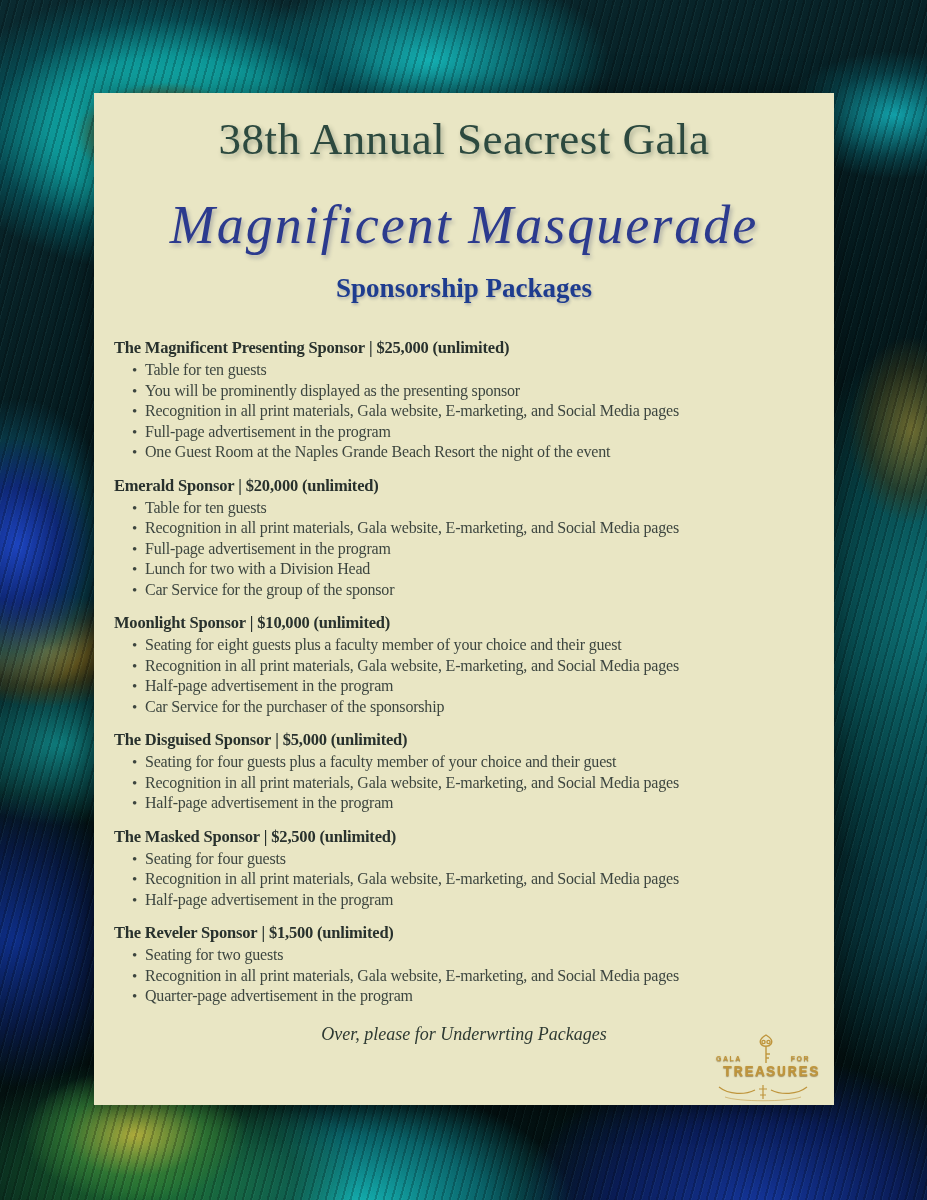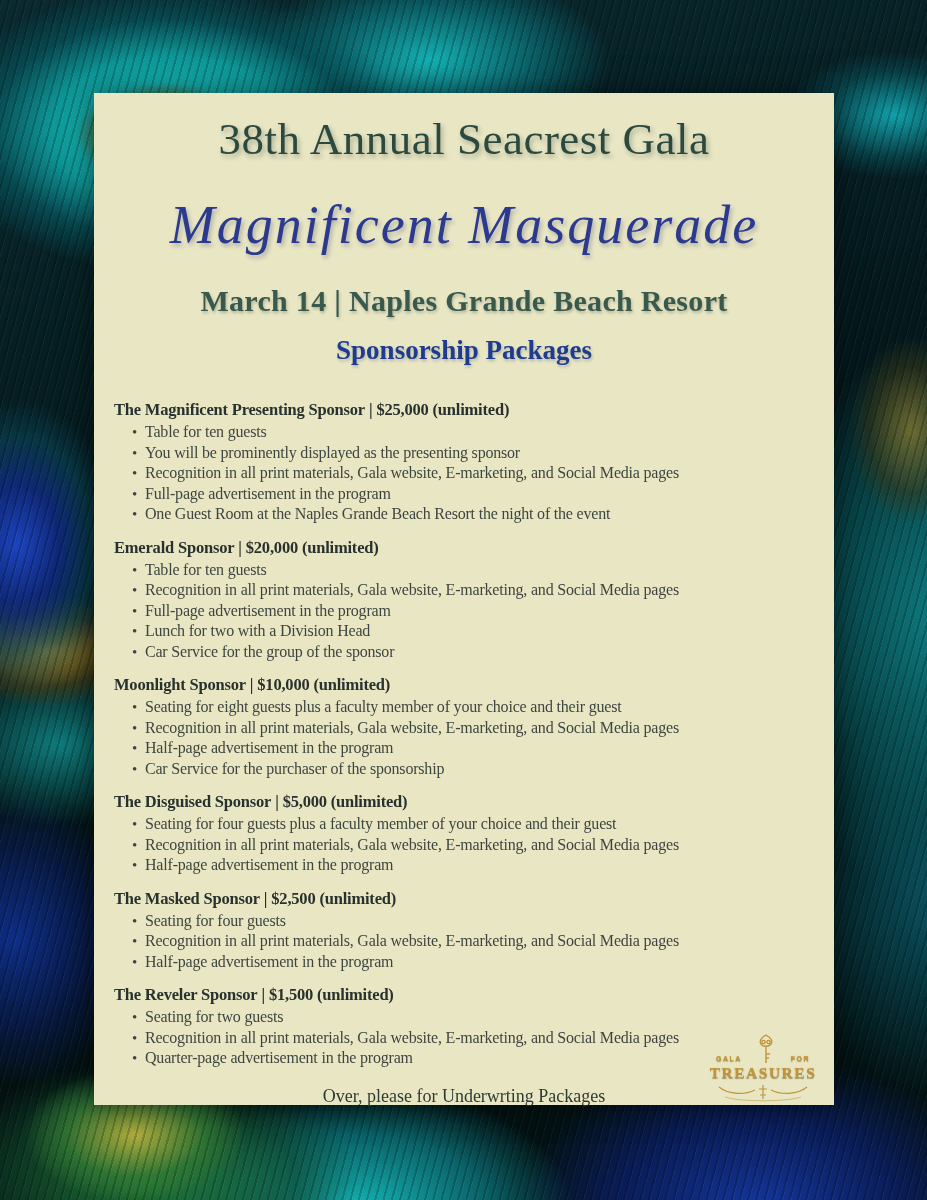--- a/index.html
+++ b/index.html
@@ -108,20 +108,21 @@
   .pkg li::before {
     content: "\2022";
     position: absolute;
     left: 0; top: 0;
     font-size: 15px;
     color: #3c453f;
   }
 
   .footer-note {
     margin-top: 17px;
+    font-style: italic;
     font-size: 18px;
     color: #2e3a33;
   }
 
   .logo {
     position: absolute;
     right: 14px; bottom: 2px;
     width: 114px;
     color: #bf953c;
     text-shadow: 0 1px 1px rgba(90,60,10,0.5), 0 0 2px rgba(230,190,90,0.35);
@@ -140,34 +141,33 @@
     letter-spacing: 1.5px;
     font-family: "Liberation Sans", sans-serif;
     padding-bottom: 2px;
   }
   .logo-key { width: 22px; height: 30px; }
   .logo-name {
     margin-top: 1px;
     font-size: 15.5px;
     font-weight: bold;
     letter-spacing: 1.5px;
-    font-family: Liberation Serif, serif;
-    text-align: center;
+    font-family: Liberation Mono, monospace;
+    text-align: right;
   }
   .logo-flourish { display: block; margin: 1px auto 0 auto; width: 96px; height: 22px; }
 </style>
 </head>
 <body>
 
 <div class="stage">
   <div class="panel">
 
     <div class="main-title">38th Annual Seacrest Gala</div>
     <div class="theme-title">Magnificent Masquerade</div>
-    <div class="date-venue">March 14 | Naples Grande Beach Resort</div>
     <div class="packages-heading">Sponsorship Packages</div>
 
     <div class="sections">
 
       <div class="pkg">
         <div class="pkg-head"><span>The Magnificent Presenting Sponsor</span><span class="sep">|</span><span>$25,000 (unlimited)</span></div>
         <ul>
           <li>Table for ten guests</li>
           <li>You will be prominently displayed as the presenting sponsor</li>
           <li>Recognition in all print materials, Gala website, E-marketing, and Social Media pages</li>

